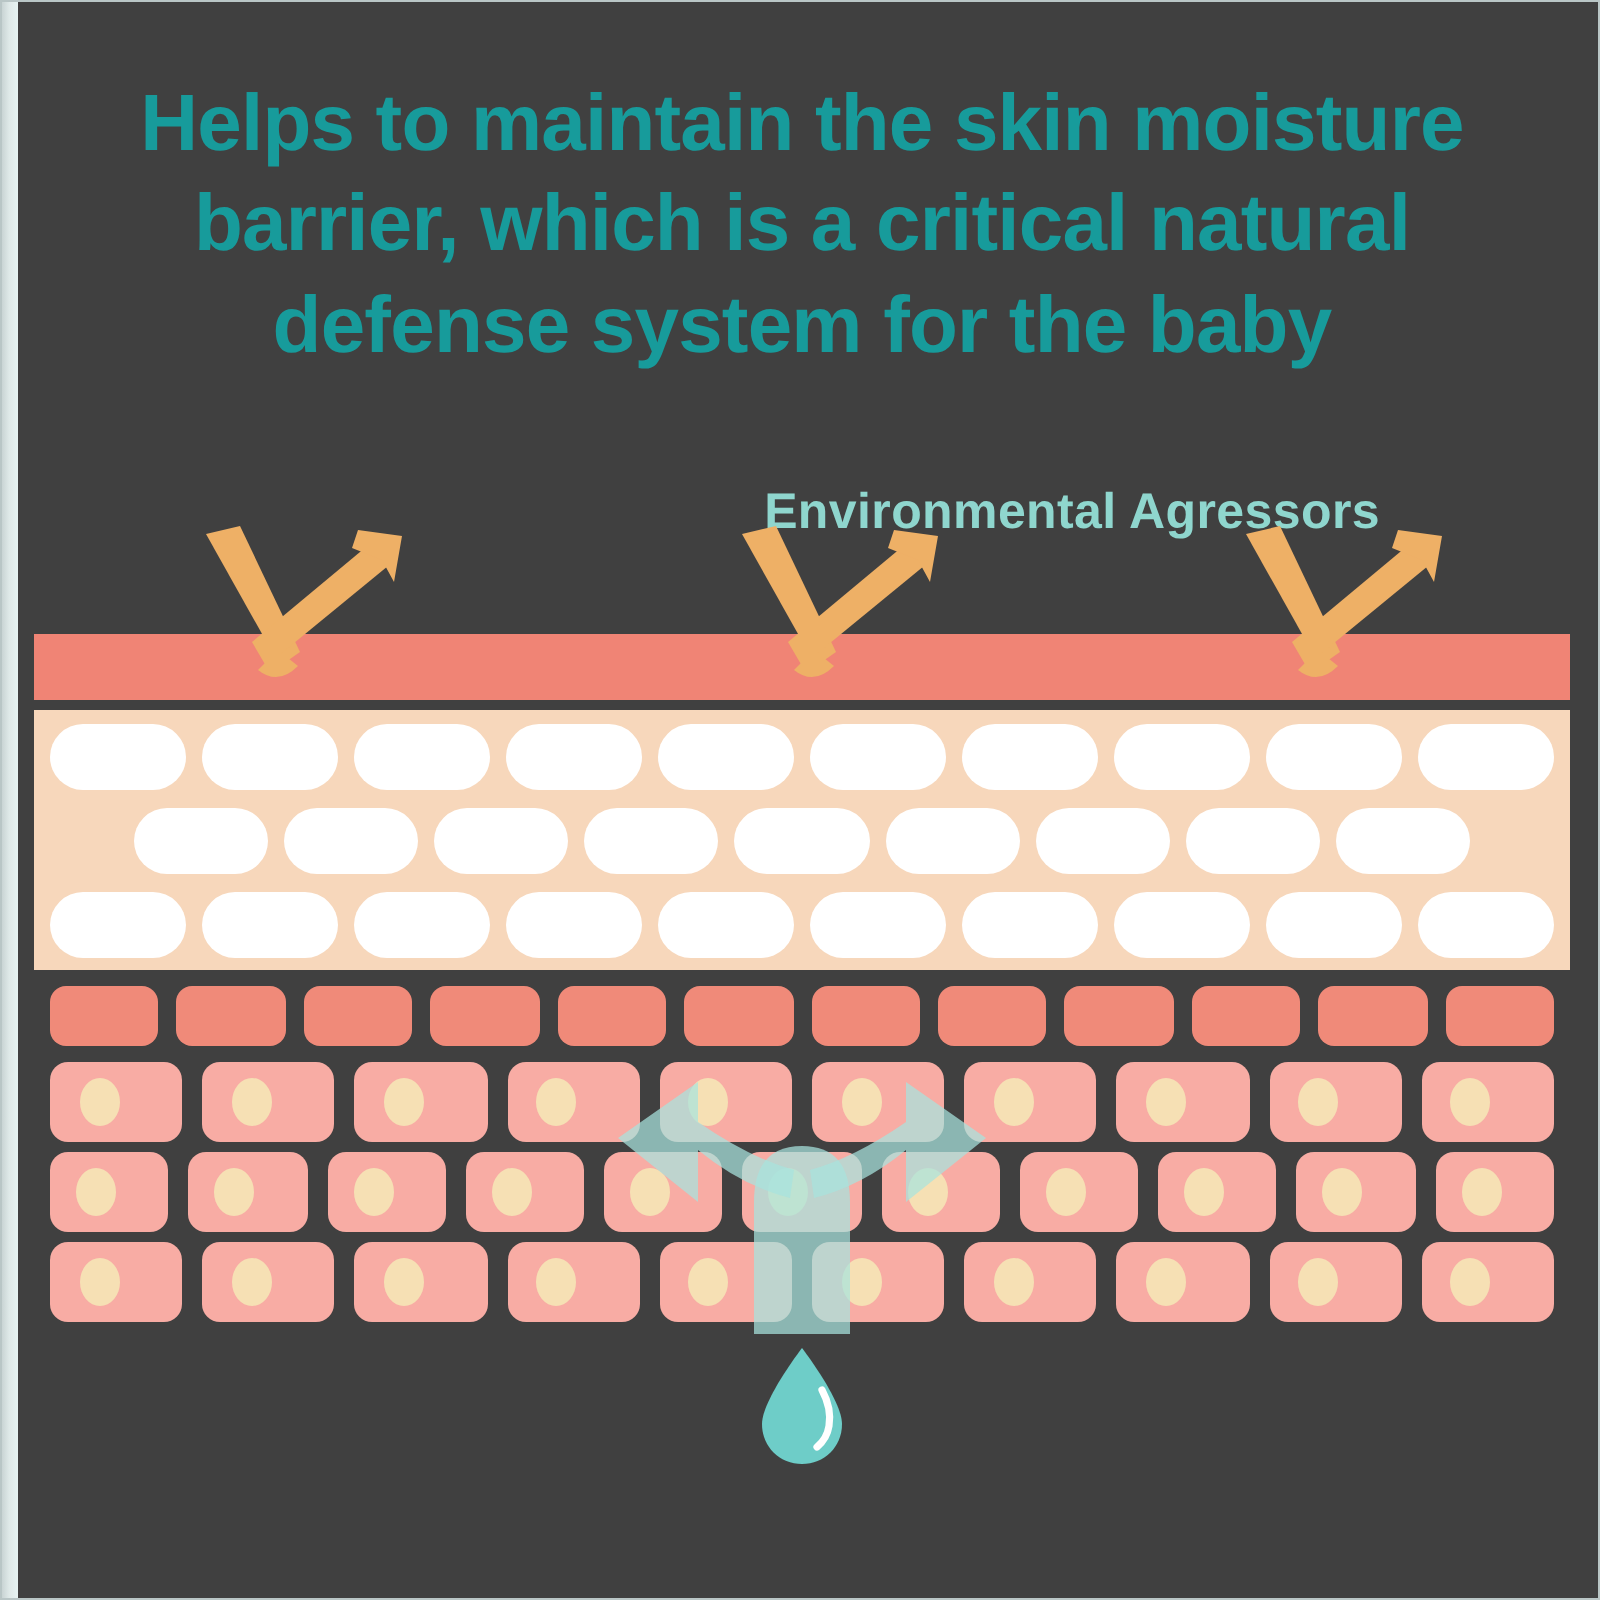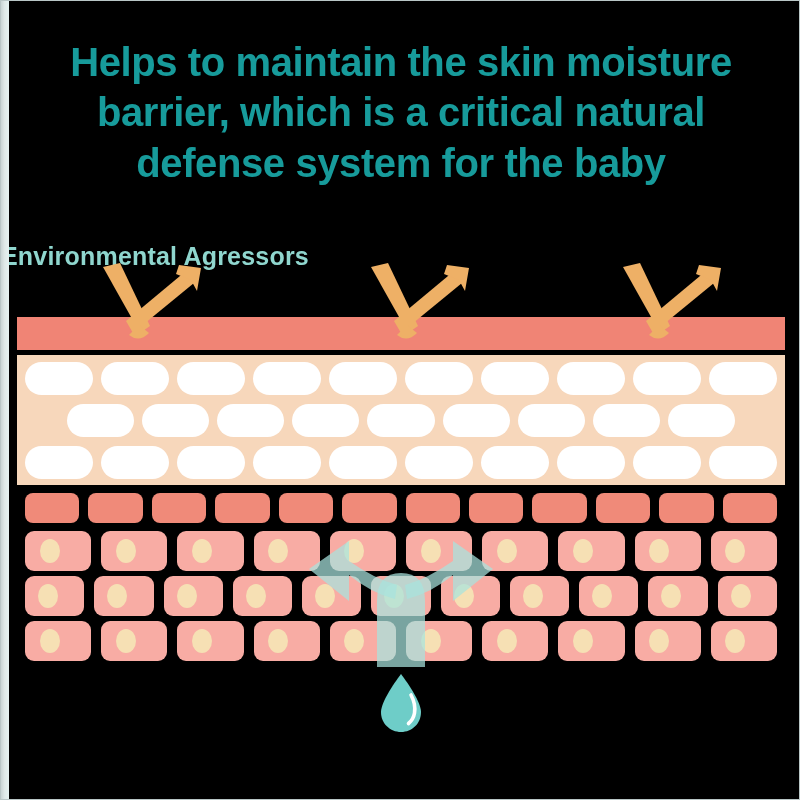--- a/index.html
+++ b/index.html
@@ -44,21 +44,21 @@
     letter-spacing: -0.4px;
     white-space: pre-line;
   }
 
   
   .top-label {
     position: absolute;
     left: 0;
     top: 241px;
     width: 689px;
-    text-align: left;
+    text-align: right;
     color: #8fd6ce;
     font-size: 25px;
     font-weight: bold;
     letter-spacing: 0.2px;
   }
 
   
   .skin {
     position: absolute;
     left: 16px;
@@ -183,21 +183,21 @@
     text-align: center;
     color: #1aa3a0;
     font-size: 29px;
     font-weight: bold;
     letter-spacing: -0.2px;
   }
 </style>
 </head>
 <body>
 
-<div id="infographic" style="background: #000000; border-color: rgb(185, 198, 198);">
+<div id="infographic" style="background: #404040; border-color: rgb(185, 198, 198);">
 
   <div class="headline" style="color: rgb(23, 155, 155);">Helps to maintain the skin moisture
 barrier, which is a critical natural
 defense system for the baby</div>
 
   <div class="top-label" style="color: rgb(143, 214, 206);">Environmental Agressors</div>
 
   <div class="skin">
 
     <div class="surface-bar" style="background: rgb(240, 132, 117);"></div>

